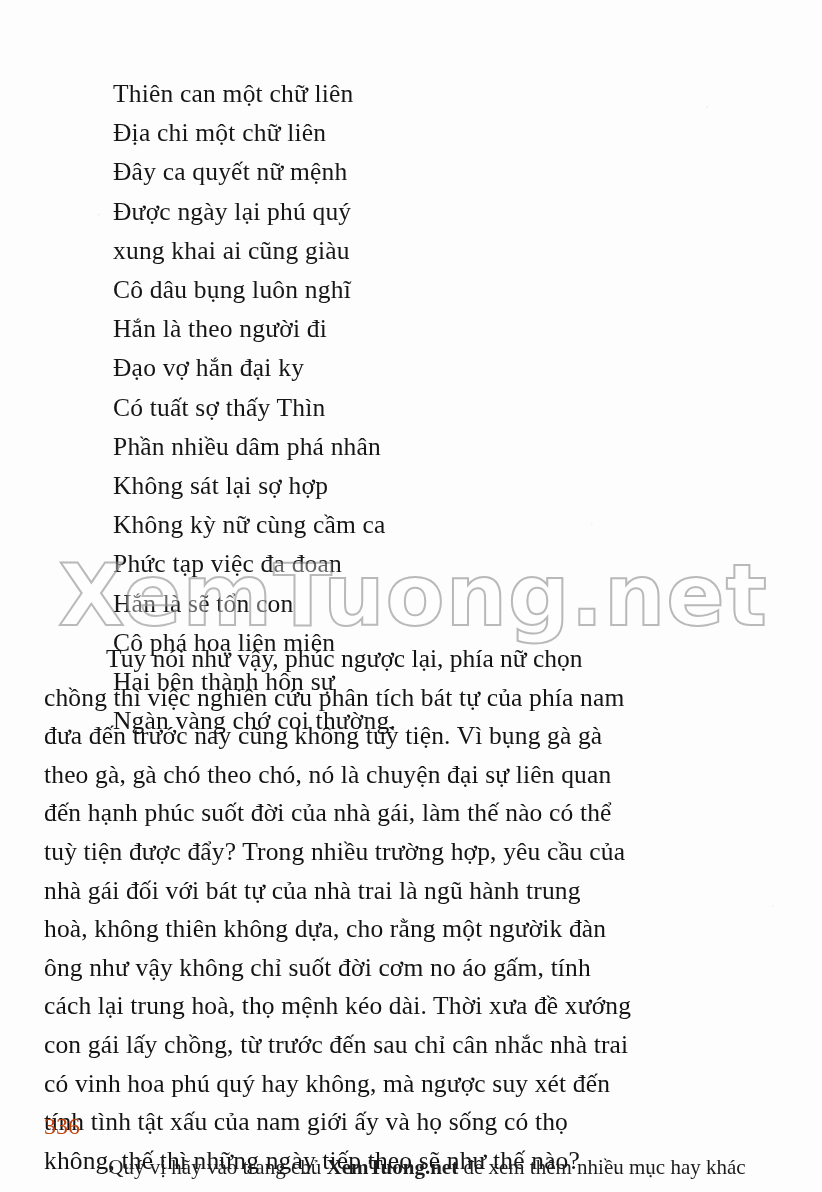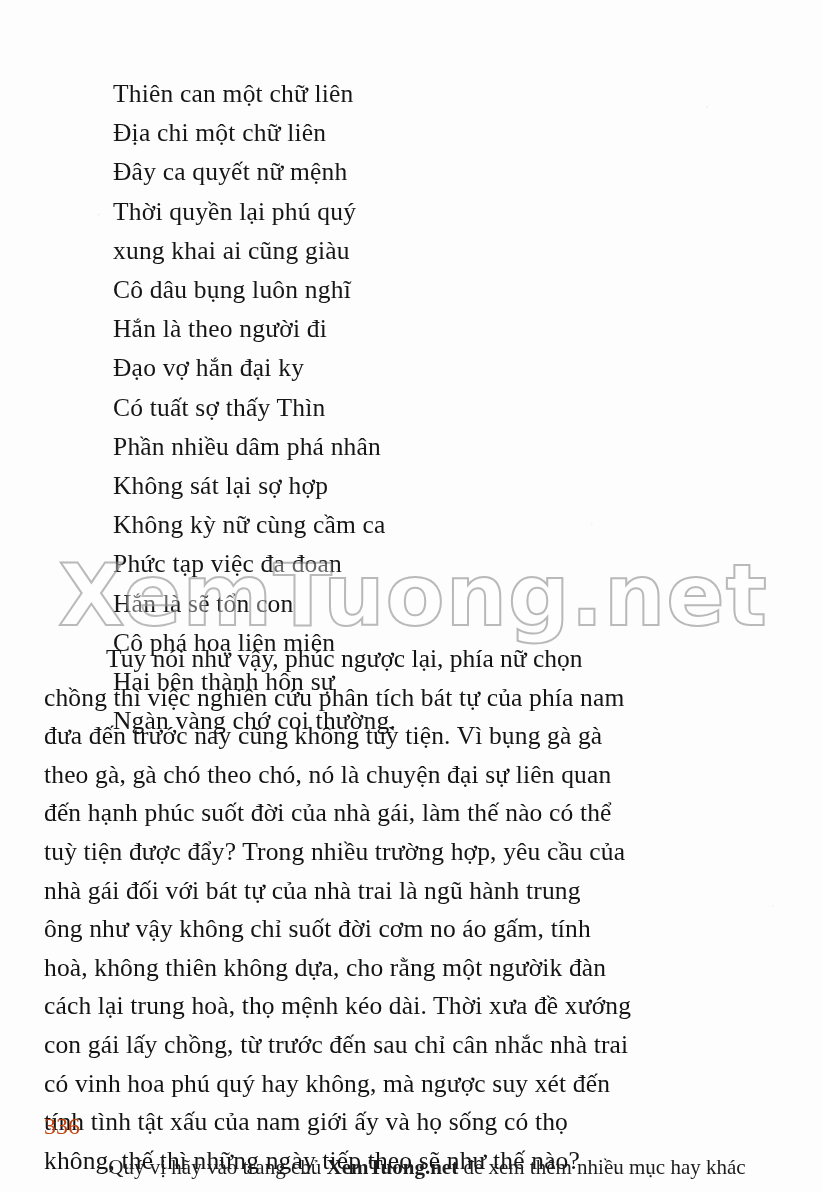--- a/index.html
+++ b/index.html
@@ -130,21 +130,21 @@
 
 <div class="page">
   <div class="scan-noise"></div>
 
   <div class="content">
 
     <div class="verse">
       <div class="verse-line">Thiên can một chữ liên</div>
       <div class="verse-line">Địa chi một chữ liên</div>
       <div class="verse-line">Đây ca quyết nữ mệnh</div>
-      <div class="verse-line">Thời quyền lại phú quý</div>
+      <div class="verse-line">Được ngày lại phú quý</div>
       <div class="verse-line">xung khai ai cũng giàu</div>
       <div class="verse-line">Cô dâu bụng luôn nghĩ</div>
       <div class="verse-line">Hắn là theo người đi</div>
       <div class="verse-line">Đạo vợ hắn đại ky</div>
       <div class="verse-line">Có tuất sợ thấy Thìn</div>
       <div class="verse-line">Phần nhiều dâm phá nhân</div>
       <div class="verse-line">Không sát lại sợ hợp</div>
       <div class="verse-line">Không kỳ nữ cùng cầm ca</div>
       <div class="verse-line">Phức tạp việc đa đoan</div>
       <div class="verse-line">Hắn là sẽ tổn con</div>
@@ -156,22 +156,22 @@
     <div class="watermark">XemTuong.net</div>
 
     <div class="prose">
       <div class="prose-line indent">Tuy nói như vậy, phúc ngược lại, phía nữ chọn</div>
       <div class="prose-line justify">chồng thì việc nghiên cứu phân tích bát tự của phía nam</div>
       <div class="prose-line justify">đưa đến trước nay cũng không tuỳ tiện. Vì bụng gà gà</div>
       <div class="prose-line justify">theo gà, gà chó theo chó, nó là chuyện đại sự liên quan</div>
       <div class="prose-line justify">đến hạnh phúc suốt đời của nhà gái, làm thế nào có thể</div>
       <div class="prose-line justify">tuỳ tiện được đẩy? Trong nhiều trường hợp, yêu cầu của</div>
       <div class="prose-line justify">nhà gái đối với bát tự của nhà trai là ngũ hành trung</div>
+      <div class="prose-line justify">hoà, không thiên không dựa, cho rằng một ngườik đàn</div>
       <div class="prose-line justify">ông như vậy không chỉ suốt đời cơm no áo gấm, tính</div>
-      <div class="prose-line justify">hoà, không thiên không dựa, cho rằng một ngườik đàn</div>
       <div class="prose-line justify">cách lại trung hoà, thọ mệnh kéo dài. Thời xưa đề xướng</div>
       <div class="prose-line justify">con gái lấy chồng, từ trước đến sau chỉ cân nhắc nhà trai</div>
       <div class="prose-line justify">có vinh hoa phú quý hay không, mà ngược suy xét đến</div>
       <div class="prose-line justify">tính tình tật xấu của nam giới ấy và họ sống có thọ</div>
       <div class="prose-line justify">không, thế thì những ngày tiếp theo sẽ như thế nào?</div>
     </div>
 
     <div class="page-number">336</div>
 
     <div class="footer">

